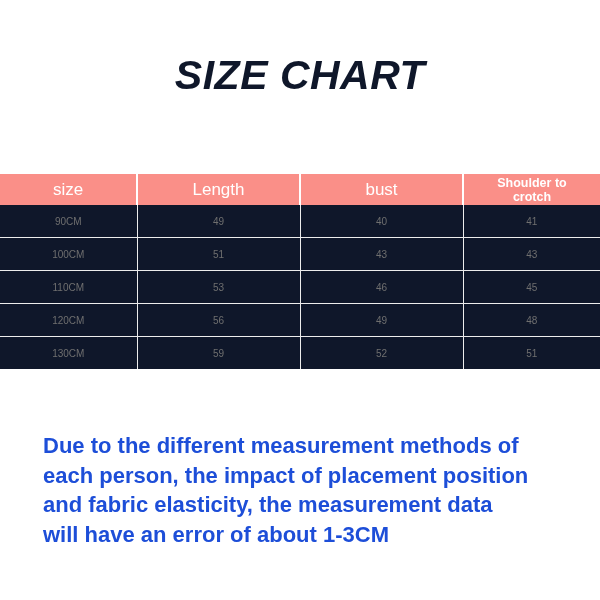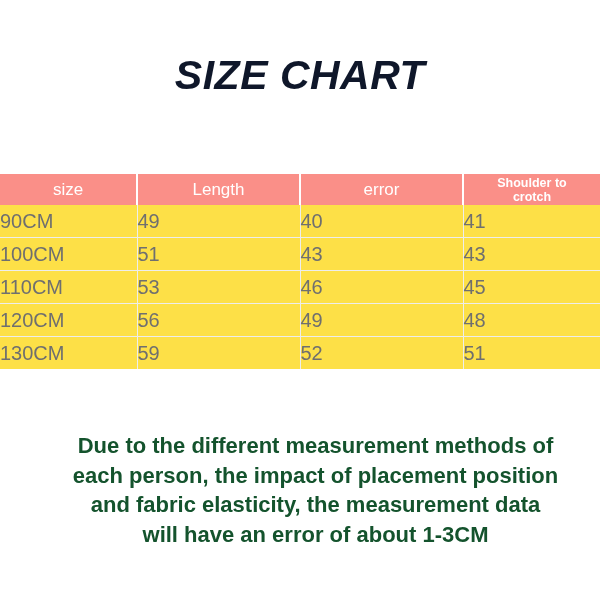--- a/index.html
+++ b/index.html
@@ -70,50 +70,49 @@
     line-height: 14px;
     font-weight: bold;
     margin-left: 17px;
   }
   .size-table thead th.two-line span {
     display: block;
   }
 
   .size-table tbody td {
     height: 32px;
-    background: #fde047;
+    background: #0f172a;
     color: #6f6f6f;
-    font-size: 20px;
+    font-size: 10px;
     font-weight: normal;
-    text-align: left;
+    text-align: center;
     vertical-align: middle;
     padding: 0;
     border-bottom: 1px solid #ededed;
     border-right: 1px solid #ededed;
   }
   .size-table tbody td:last-child {
     border-right: none;
   }
   .size-table tbody tr:last-child td {
     border-bottom: none;
     margin-left: 37px;
   }
 
   
   .disclaimer {
     position: absolute;
     top: 431px;
     left: 43px;
     width: 545px;
-    color: #14532d;
+    color: #1d4ed8;
     font-size: 22px;
     line-height: 29.5px;
     font-weight: bold;
     font-family: "Liberation Sans", sans-serif;
-    text-align: center;
   }
   .disclaimer .line {
     display: block;
     white-space: nowrap;
   }
 </style>
 </head>
 <body>
 
 <div class="page">
@@ -124,21 +123,21 @@
     <colgroup>
       <col class="c-size">
       <col class="c-length">
       <col class="c-bust">
       <col class="c-shoulder">
     </colgroup>
     <thead>
       <tr>
         <th>size</th>
         <th>Length</th>
-        <th>error</th>
+        <th>bust</th>
         <th class="two-line">
           <span>Shoulder to</span>
           <span>crotch</span>
         </th>
       </tr>
     </thead>
     <tbody>
       <tr>
         <td>90CM</td>
         <td>49</td>

